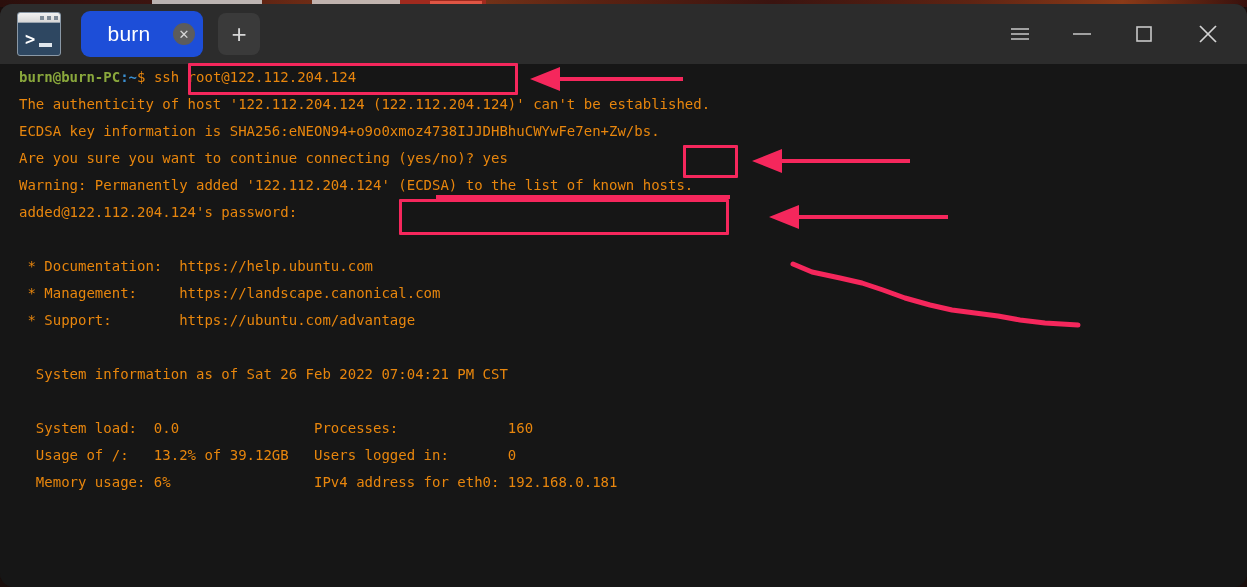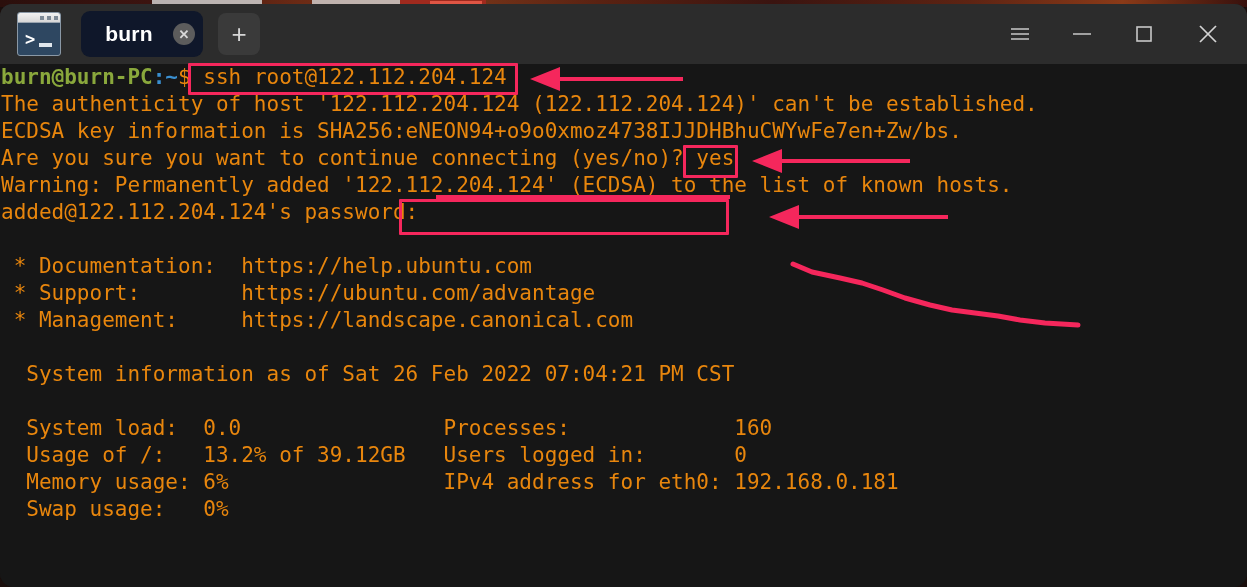--- a/index.html
+++ b/index.html
@@ -92,27 +92,26 @@
   }
   #app-icon .cursor {
     position:absolute; left:21px; top:30px; width:13px; height:4px; background:#dfe6ec;
   }
 
   #tab {
     margin-left: 20px;
     height: 46px;
     width: 122px;
     border-radius: 9px;
-    background: #0f172a;
+    background: #1d4ed8;
     display: flex;
     align-items: center;
     justify-content: center;
     position: relative;
     flex: 0 0 auto;
-    font-weight: bold;
   }
   #tab-label {
     color: #ffffff;
     font-size: 21px;
     font-family: "Liberation Sans", sans-serif;
     letter-spacing: .2px;
     margin-right: 26px;
   }
   #tab-close {
     position: absolute;
@@ -161,26 +160,26 @@
     overflow: hidden;
   }
   #term-lines {
     position: absolute;
     left: 0; top: 0;
     width: 1247px;
   }
   .tline {
     height: 27px;
     line-height: 27px;
-    font-size: 21px;
+    font-size: 14px;
     font-family: "DejaVu Sans Mono", "Liberation Mono", monospace;
     color: #e8860d;
     white-space: pre;
     letter-spacing: 0px;
-    padding-left: 1px;
+    padding-left: 19px;
   }
   .seg-green { color: #8aa83c; font-weight: bold; }
   .seg-blue  { color: #3a8fd0; font-weight: bold; }
   .seg-amber { color: #e8860d; }
 
   
   #annotations {
     position: absolute;
     left: 0; top: 0;
     width: 1247px; height: 587px;
@@ -257,29 +256,28 @@
 
       <div class="tline"><span class="seg-green">burn@burn-PC</span><span class="seg-blue">:~</span><span class="seg-amber">$</span><span class="seg-amber"> ssh root@122.112.204.124</span></div>
 
       <div class="tline">The authenticity of host '122.112.204.124 (122.112.204.124)' can't be established.</div>
       <div class="tline">ECDSA key information is SHA256:eNEON94+o9o0xmoz4738IJJDHBhuCWYwFe7en+Zw/bs.</div>
       <div class="tline">Are you sure you want to continue connecting (yes/no)? yes</div>
       <div class="tline">Warning: Permanently added '122.112.204.124' (ECDSA) to the list of known hosts.</div>
       <div class="tline">added@122.112.204.124's password:</div>
       <div class="tline"></div>
       <div class="tline"> * Documentation:  https://help.ubuntu.com</div>
+      <div class="tline"> * Management:     https://landscape.canonical.com</div>
       <div class="tline"> * Support:        https://ubuntu.com/advantage</div>
-      <div class="tline"> * Management:     https://landscape.canonical.com</div>
       <div class="tline"></div>
       <div class="tline">  System information as of Sat 26 Feb 2022 07:04:21 PM CST</div>
       <div class="tline"></div>
       <div class="tline">  System load:  0.0                Processes:             160</div>
       <div class="tline">  Usage of /:   13.2% of 39.12GB   Users logged in:       0</div>
       <div class="tline">  Memory usage: 6%                 IPv4 address for eth0: 192.168.0.181</div>
-      <div class="tline">  Swap usage:   0%</div>
     </div>
   </div>
 </div>
 
 <div id="annotations">
 
   <div class="anno-box" style="left:188px; top:63px; width:330px; height:32px;"></div>
 
   <div class="anno-box" style="left:683px; top:145px; width:55px; height:33px;"></div>
 

